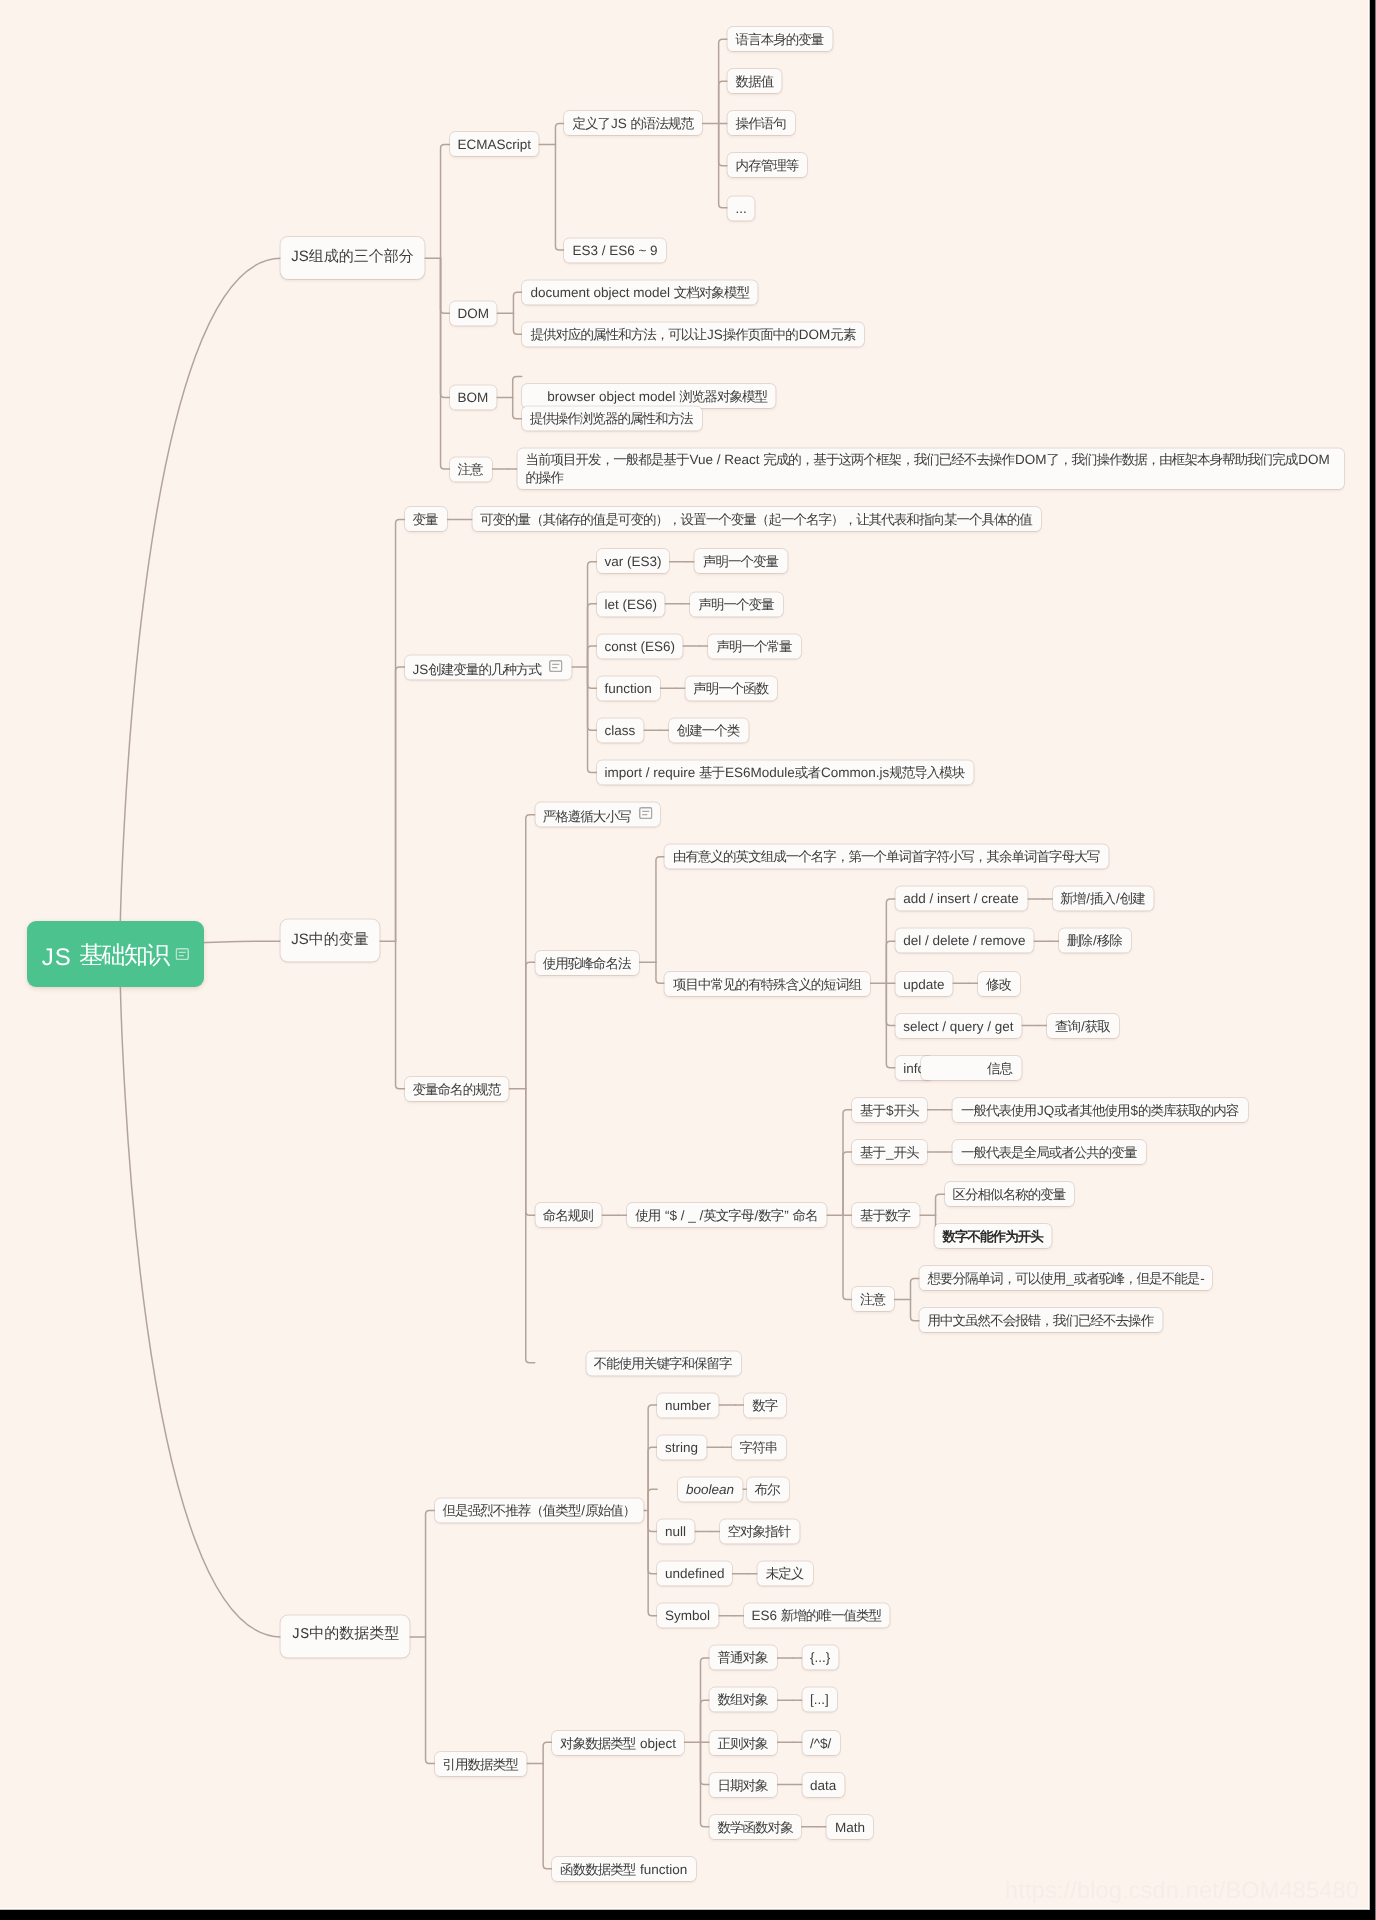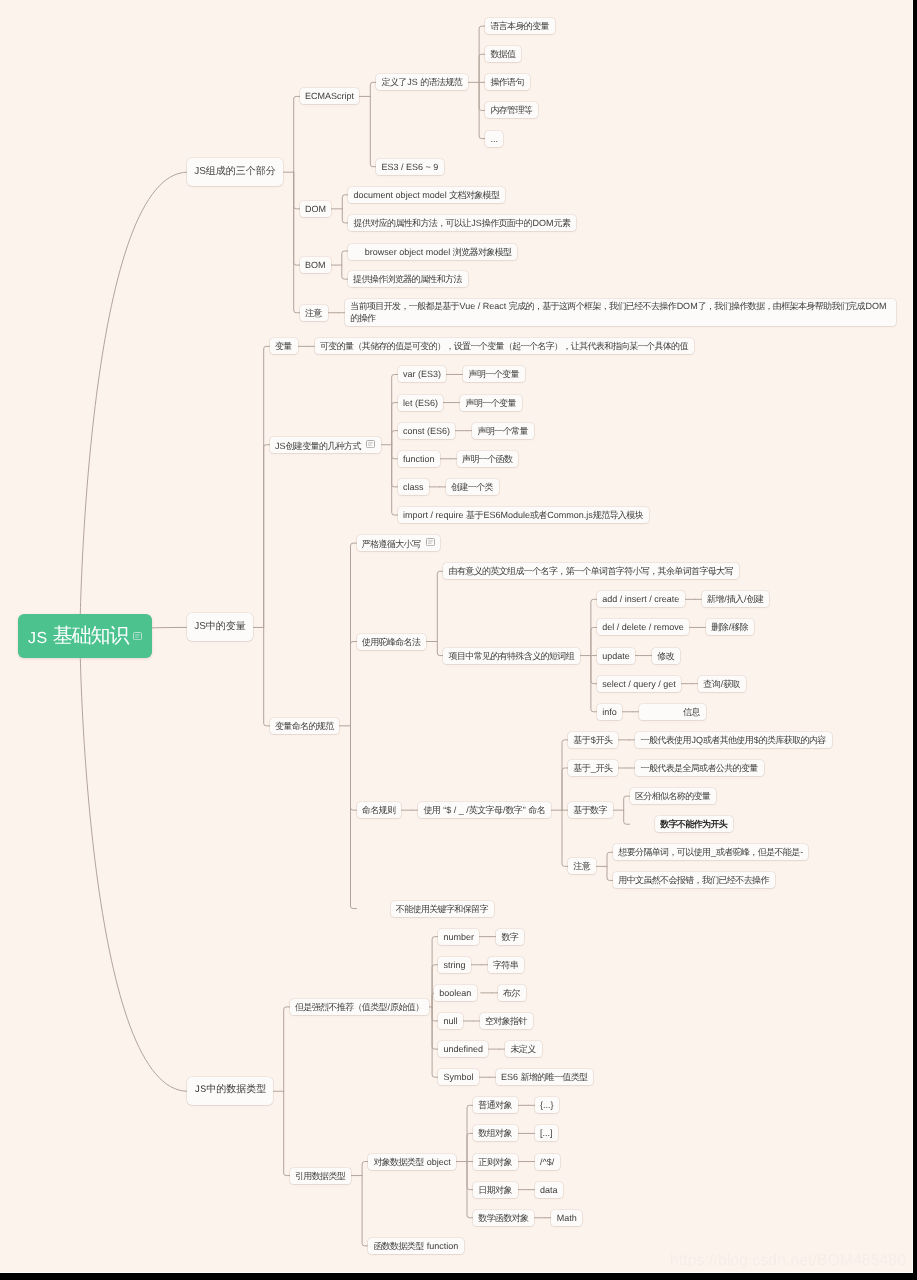--- a/index.html
+++ b/index.html
@@ -13,21 +13,21 @@
         color:#3c3c3c;font-size:9px;white-space:nowrap;
         padding:0 5.3px;text-align:left;
         box-shadow:0 0 0 0.6px rgba(170,150,138,0.28), 0 1px 1.6px rgba(150,115,95,0.13);}
   .node.lvl1{font-size:10px;border-radius:5px;padding:0 6.8px;}
   .node.root{background:#4cc28f;color:#fff;font-size:16px;border-radius:6px;padding:0 9.9px;
              box-shadow:0 1px 3px rgba(150,115,95,0.22);letter-spacing:0.6px;}
   .root [data-name=node-label]{position:relative;top:-1px;}
   .node.bold{font-weight:bold;color:#2b2b2b;}
   .cjk{letter-spacing:-0.64px;margin-right:0.64px;}
   .lvl1 .cjk{letter-spacing:0;margin-right:0;}
-  .root .cjk{font-size:20px;letter-spacing:-1.1px;margin-right:1.1px;position:relative;top:-1.5px;}
+  .root .cjk{font-size:16px;letter-spacing:-1.1px;margin-right:1.1px;position:relative;top:-1.5px;}
   .node i{font-style:normal;}
   .node.multiline{white-space:normal;padding:1.9px 5.6px;line-height:11.6px;}
   .note-icon{display:inline-block;vertical-align:1px;margin-left:5px;color:#9b9b9b;opacity:.85;}
   .root .note-icon{vertical-align:4px;margin-left:3.5px;color:#cfe9dc;opacity:.85;}
   #watermark{position:absolute;right:6px;bottom:2px;font-size:15.7px;color:#f7ece7;letter-spacing:0.1px;}
 </style>
 </head>
 <body>
 
 <div id="canvas" data-name="mindmap-canvas">
@@ -175,21 +175,21 @@
       <div class="node" data-name="mindmap-node" style="height: 16px; line-height: 16px; left: 485.1px; top: 18.135px;"><span data-name="node-label"><i class="cjk">语言本身的变量</i></span></div>
       <div class="node" data-name="mindmap-node" style="height: 16px; line-height: 16px; left: 485.1px; top: 46.245px;"><span data-name="node-label"><i class="cjk">数据值</i></span></div>
       <div class="node" data-name="mindmap-node" style="height: 16px; line-height: 16px; left: 485.1px; top: 74.355px;"><span data-name="node-label"><i class="cjk">操作语句</i></span></div>
       <div class="node" data-name="mindmap-node" style="height: 16px; line-height: 16px; left: 485.1px; top: 102.465px;"><span data-name="node-label"><i class="cjk">内存管理等</i></span></div>
       <div class="node" data-name="mindmap-node" style="height: 16px; line-height: 16px; left: 485.1px; top: 130.575px;"><span data-name="node-label">...</span></div>
       <div class="node" data-name="mindmap-node" style="height: 16px; line-height: 16px; left: 376.3px; top: 158.685px;"><span data-name="node-label">ES3 / ES6 ~ 9</span></div>
       <div class="node" data-name="mindmap-node" style="height: 16px; line-height: 16px; left: 299.7px; top: 200.85px;"><span data-name="node-label">DOM</span></div>
       <div class="node" data-name="mindmap-node" style="height: 16px; line-height: 16px; left: 348.3px; top: 186.795px;"><span data-name="node-label">document object model <i class="cjk">文档对象模型</i></span></div>
       <div class="node" data-name="mindmap-node" style="height: 16px; line-height: 16px; left: 348.3px; top: 214.905px;"><span data-name="node-label"><i class="cjk">提供对应的属性和方法，可以让</i>JS<i class="cjk">操作页面中的</i>DOM<i class="cjk">元素</i></span></div>
       <div class="node" data-name="mindmap-node" style="height: 16px; line-height: 16px; left: 299.7px; top: 257.07px;"><span data-name="node-label">BOM</span></div>
-      <div class="node" data-name="mindmap-node" style="height: 16px; line-height: 16px; left: 347.8px; top: 244px; padding-left: 17px;"><span data-name="node-label">browser object model <i class="cjk">浏览器对象模型</i></span></div>
+      <div class="node" data-name="mindmap-node" style="height: 16px; line-height: 16px; left: 347.8px; top: 256px; padding-left: 17px;"><span data-name="node-label">browser object model <i class="cjk">浏览器对象模型</i></span></div>
       <div class="node" data-name="mindmap-node" style="height: 16px; line-height: 16px; left: 347.8px; top: 271.125px;"><span data-name="node-label"><i class="cjk">提供操作浏览器的属性和方法</i></span></div>
       <div class="node" data-name="mindmap-node" style="height: 16px; line-height: 16px; left: 299.7px; top: 304.735px;"><span data-name="node-label"><i class="cjk">注意</i></span></div>
       <div class="node multiline" data-name="mindmap-node" style="width: 551px; height: 27px; left: 344.7px; top: 299.235px;"><span data-name="node-label"><i class="cjk">当前项目开发，一般都是基于</i>Vue / React <i class="cjk">完成的，基于这两个框架，我们已经不去操作</i>DOM<i class="cjk">了，我们操作数据，由框架本身帮助我们完成</i>DOM<i class="cjk">的操作</i></span></div>
       <div class="node lvl1" data-name="mindmap-node" style="height: 28px; line-height: 28px; left: 187.4px; top: 613.445px;"><span data-name="node-label">JS<i class="cjk">中的变量</i></span></div>
       <div class="node" data-name="mindmap-node" style="height: 16px; line-height: 16px; left: 269.7px; top: 338.345px;"><span data-name="node-label"><i class="cjk">变量</i></span></div>
       <div class="node" data-name="mindmap-node" style="height: 16px; line-height: 16px; left: 314.7px; top: 338.345px;"><span data-name="node-label"><i class="cjk">可变的量（其储存的值是可变的），设置一个变量（起一个名字），让其代表和指向某一个具体的值</i></span></div>
       <div class="node" data-name="mindmap-node" style="height: 16px; line-height: 16px; left: 269.7px; top: 436.73px;"><span data-name="node-label">JS<i class="cjk">创建变量的几种方式</i></span><span class="note-icon" data-name="note-icon"><svg width="9" height="8.2" viewBox="0 0 11 10" data-name="note-glyph">
             <rect x="0.6" y="0.6" width="9.8" height="8.8" rx="1.4" fill="none" stroke="currentColor" stroke-width="1.2"></rect>
             <line x1="2.6" y1="3.6" x2="8.4" y2="3.6" stroke="currentColor" stroke-width="1"></line>
             <line x1="2.6" y1="6.2" x2="6.8" y2="6.2" stroke="currentColor" stroke-width="1"></line>
@@ -216,41 +216,41 @@
       <div class="node" data-name="mindmap-node" style="height: 16px; line-height: 16px; left: 443.3px; top: 647.555px;"><span data-name="node-label"><i class="cjk">项目中常见的有特殊含义的短词组</i></span></div>
       <div class="node" data-name="mindmap-node" style="height: 16px; line-height: 16px; left: 596.9px; top: 591.335px;"><span data-name="node-label">add / insert / create</span></div>
       <div class="node" data-name="mindmap-node" style="height: 16px; line-height: 16px; left: 701.5px; top: 591.335px;"><span data-name="node-label"><i class="cjk">新增</i>/<i class="cjk">插入</i>/<i class="cjk">创建</i></span></div>
       <div class="node" data-name="mindmap-node" style="height: 16px; line-height: 16px; left: 596.9px; top: 619.445px;"><span data-name="node-label">del / delete / remove</span></div>
       <div class="node" data-name="mindmap-node" style="height: 16px; line-height: 16px; left: 706px; top: 619.445px;"><span data-name="node-label"><i class="cjk">删除</i>/<i class="cjk">移除</i></span></div>
       <div class="node" data-name="mindmap-node" style="height: 16px; line-height: 16px; left: 596.9px; top: 647.555px;"><span data-name="node-label">update</span></div>
       <div class="node" data-name="mindmap-node" style="height: 16px; line-height: 16px; left: 652px; top: 647.555px;"><span data-name="node-label"><i class="cjk">修改</i></span></div>
       <div class="node" data-name="mindmap-node" style="height: 16px; line-height: 16px; left: 596.9px; top: 675.665px;"><span data-name="node-label">select / query / get</span></div>
       <div class="node" data-name="mindmap-node" style="height: 16px; line-height: 16px; left: 698px; top: 675.665px;"><span data-name="node-label"><i class="cjk">查询</i>/<i class="cjk">获取</i></span></div>
       <div class="node" data-name="mindmap-node" style="height: 16px; line-height: 16px; left: 596.9px; top: 703.775px;"><span data-name="node-label">info</span></div>
-      <div class="node" data-name="mindmap-node" style="height: 16px; line-height: 16px; left: 639px; top: 703.775px; padding-left: 44px;"><span data-name="node-label"><i class="cjk">信息</i></span></div>
+      <div class="node" data-name="mindmap-node" style="height: 16px; line-height: 16px; left: 614px; top: 703.775px; padding-left: 44px;"><span data-name="node-label"><i class="cjk">信息</i></span></div>
       <div class="node" data-name="mindmap-node" style="height: 16px; line-height: 16px; left: 356.5px; top: 802.16px;"><span data-name="node-label"><i class="cjk">命名规则</i></span></div>
       <div class="node" data-name="mindmap-node" style="height: 16px; line-height: 16px; left: 418.2px; top: 802.16px;"><span data-name="node-label"><i class="cjk">使用</i> “$ / _ /<i class="cjk">英文字母</i>/<i class="cjk">数字</i>” <i class="cjk">命名</i></span></div>
       <div class="node" data-name="mindmap-node" style="height: 16px; line-height: 16px; left: 568px; top: 731.885px;"><span data-name="node-label"><i class="cjk">基于</i>$<i class="cjk">开头</i></span></div>
       <div class="node" data-name="mindmap-node" style="height: 16px; line-height: 16px; left: 635.3px; top: 731.885px;"><span data-name="node-label"><i class="cjk">一般代表使用</i>JQ<i class="cjk">或者其他使用</i>$<i class="cjk">的类库获取的内容</i></span></div>
       <div class="node" data-name="mindmap-node" style="height: 16px; line-height: 16px; left: 568px; top: 759.995px;"><span data-name="node-label"><i class="cjk">基于</i>_<i class="cjk">开头</i></span></div>
       <div class="node" data-name="mindmap-node" style="height: 16px; line-height: 16px; left: 635.3px; top: 759.995px;"><span data-name="node-label"><i class="cjk">一般代表是全局或者公共的变量</i></span></div>
       <div class="node" data-name="mindmap-node" style="height: 16px; line-height: 16px; left: 568px; top: 802.16px;"><span data-name="node-label"><i class="cjk">基于数字</i></span></div>
       <div class="node" data-name="mindmap-node" style="height: 16px; line-height: 16px; left: 629.7px; top: 788.105px;"><span data-name="node-label"><i class="cjk">区分相似名称的变量</i></span></div>
-      <div class="node bold" data-name="mindmap-node" style="height: 16px; line-height: 16px; left: 655px; top: 816.215px;"><span data-name="node-label"><i class="cjk">数字不能作为开头</i></span></div>
+      <div class="node bold" data-name="mindmap-node" style="height: 16px; line-height: 16px; left: 623px; top: 816.215px;"><span data-name="node-label"><i class="cjk">数字不能作为开头</i></span></div>
       <div class="node" data-name="mindmap-node" style="height: 16px; line-height: 16px; left: 568px; top: 858.38px;"><span data-name="node-label"><i class="cjk">注意</i></span></div>
       <div class="node" data-name="mindmap-node" style="height: 16px; line-height: 16px; left: 613px; top: 844.325px;"><span data-name="node-label"><i class="cjk">想要分隔单词，可以使用</i>_<i class="cjk">或者驼峰，但是不能是</i>-</span></div>
       <div class="node" data-name="mindmap-node" style="height: 16px; line-height: 16px; left: 613px; top: 872.435px;"><span data-name="node-label"><i class="cjk">用中文虽然不会报错，我们已经不去操作</i></span></div>
       <div class="node" data-name="mindmap-node" style="height: 16px; line-height: 16px; left: 356.5px; top: 900.545px; margin-left: 34px;"><span data-name="node-label"><i class="cjk">不能使用关键字和保留字</i></span></div>
       <div class="node lvl1" data-name="mindmap-node" style="height: 28px; line-height: 28px; left: 187.4px; top: 1077.26px; font-family: Liberation Mono, monospace;"><span data-name="node-label">JS<i class="cjk">中的数据类型</i></span></div>
       <div class="node" data-name="mindmap-node" style="height: 16px; line-height: 16px; left: 289.7px; top: 998.93px;"><span data-name="node-label"><i class="cjk">但是强烈不推荐（值类型</i>/<i class="cjk">原始值）</i></span></div>
       <div class="node" data-name="mindmap-node" style="height: 16px; line-height: 16px; left: 438.1px; top: 928.655px;"><span data-name="node-label">number</span></div>
       <div class="node" data-name="mindmap-node" style="height: 16px; line-height: 16px; left: 496.2px; top: 928.655px;"><span data-name="node-label"><i class="cjk">数字</i></span></div>
       <div class="node" data-name="mindmap-node" style="height: 16px; line-height: 16px; left: 438.1px; top: 956.765px;"><span data-name="node-label">string</span></div>
       <div class="node" data-name="mindmap-node" style="height: 16px; line-height: 16px; left: 487.7px; top: 956.765px;"><span data-name="node-label"><i class="cjk">字符串</i></span></div>
-      <div class="node" data-name="mindmap-node" style="height: 16px; line-height: 16px; left: 434px; top: 984.875px;"><span data-name="node-label">boolean</span></div>
+      <div class="node" data-name="mindmap-node" style="height: 16px; line-height: 16px; left: 452px; top: 984.875px; font-style: italic;"><span data-name="node-label">boolean</span></div>
       <div class="node" data-name="mindmap-node" style="height: 16px; line-height: 16px; left: 497.7px; top: 984.875px;"><span data-name="node-label"><i class="cjk">布尔</i></span></div>
       <div class="node" data-name="mindmap-node" style="height: 16px; line-height: 16px; left: 438.1px; top: 1012.99px;"><span data-name="node-label">null</span></div>
       <div class="node" data-name="mindmap-node" style="height: 16px; line-height: 16px; left: 479.7px; top: 1012.99px;"><span data-name="node-label"><i class="cjk">空对象指针</i></span></div>
       <div class="node" data-name="mindmap-node" style="height: 16px; line-height: 16px; left: 438.1px; top: 1041.1px;"><span data-name="node-label">undefined</span></div>
       <div class="node" data-name="mindmap-node" style="height: 16px; line-height: 16px; left: 505.2px; top: 1041.1px;"><span data-name="node-label"><i class="cjk">未定义</i></span></div>
       <div class="node" data-name="mindmap-node" style="height: 16px; line-height: 16px; left: 438.1px; top: 1069.2px;"><span data-name="node-label">Symbol</span></div>
       <div class="node" data-name="mindmap-node" style="height: 16px; line-height: 16px; left: 495.7px; top: 1069.2px;"><span data-name="node-label">ES6 <i class="cjk">新增的唯一值类型</i></span></div>
       <div class="node" data-name="mindmap-node" style="height: 16px; line-height: 16px; left: 289.7px; top: 1167.59px;"><span data-name="node-label"><i class="cjk">引用数据类型</i></span></div>
       <div class="node" data-name="mindmap-node" style="height: 16px; line-height: 16px; left: 368.1px; top: 1153.54px;"><span data-name="node-label"><i class="cjk">对象数据类型</i> object</span></div>
       <div class="node" data-name="mindmap-node" style="height: 16px; line-height: 16px; left: 473px; top: 1097.32px;"><span data-name="node-label"><i class="cjk">普通对象</i></span></div>

